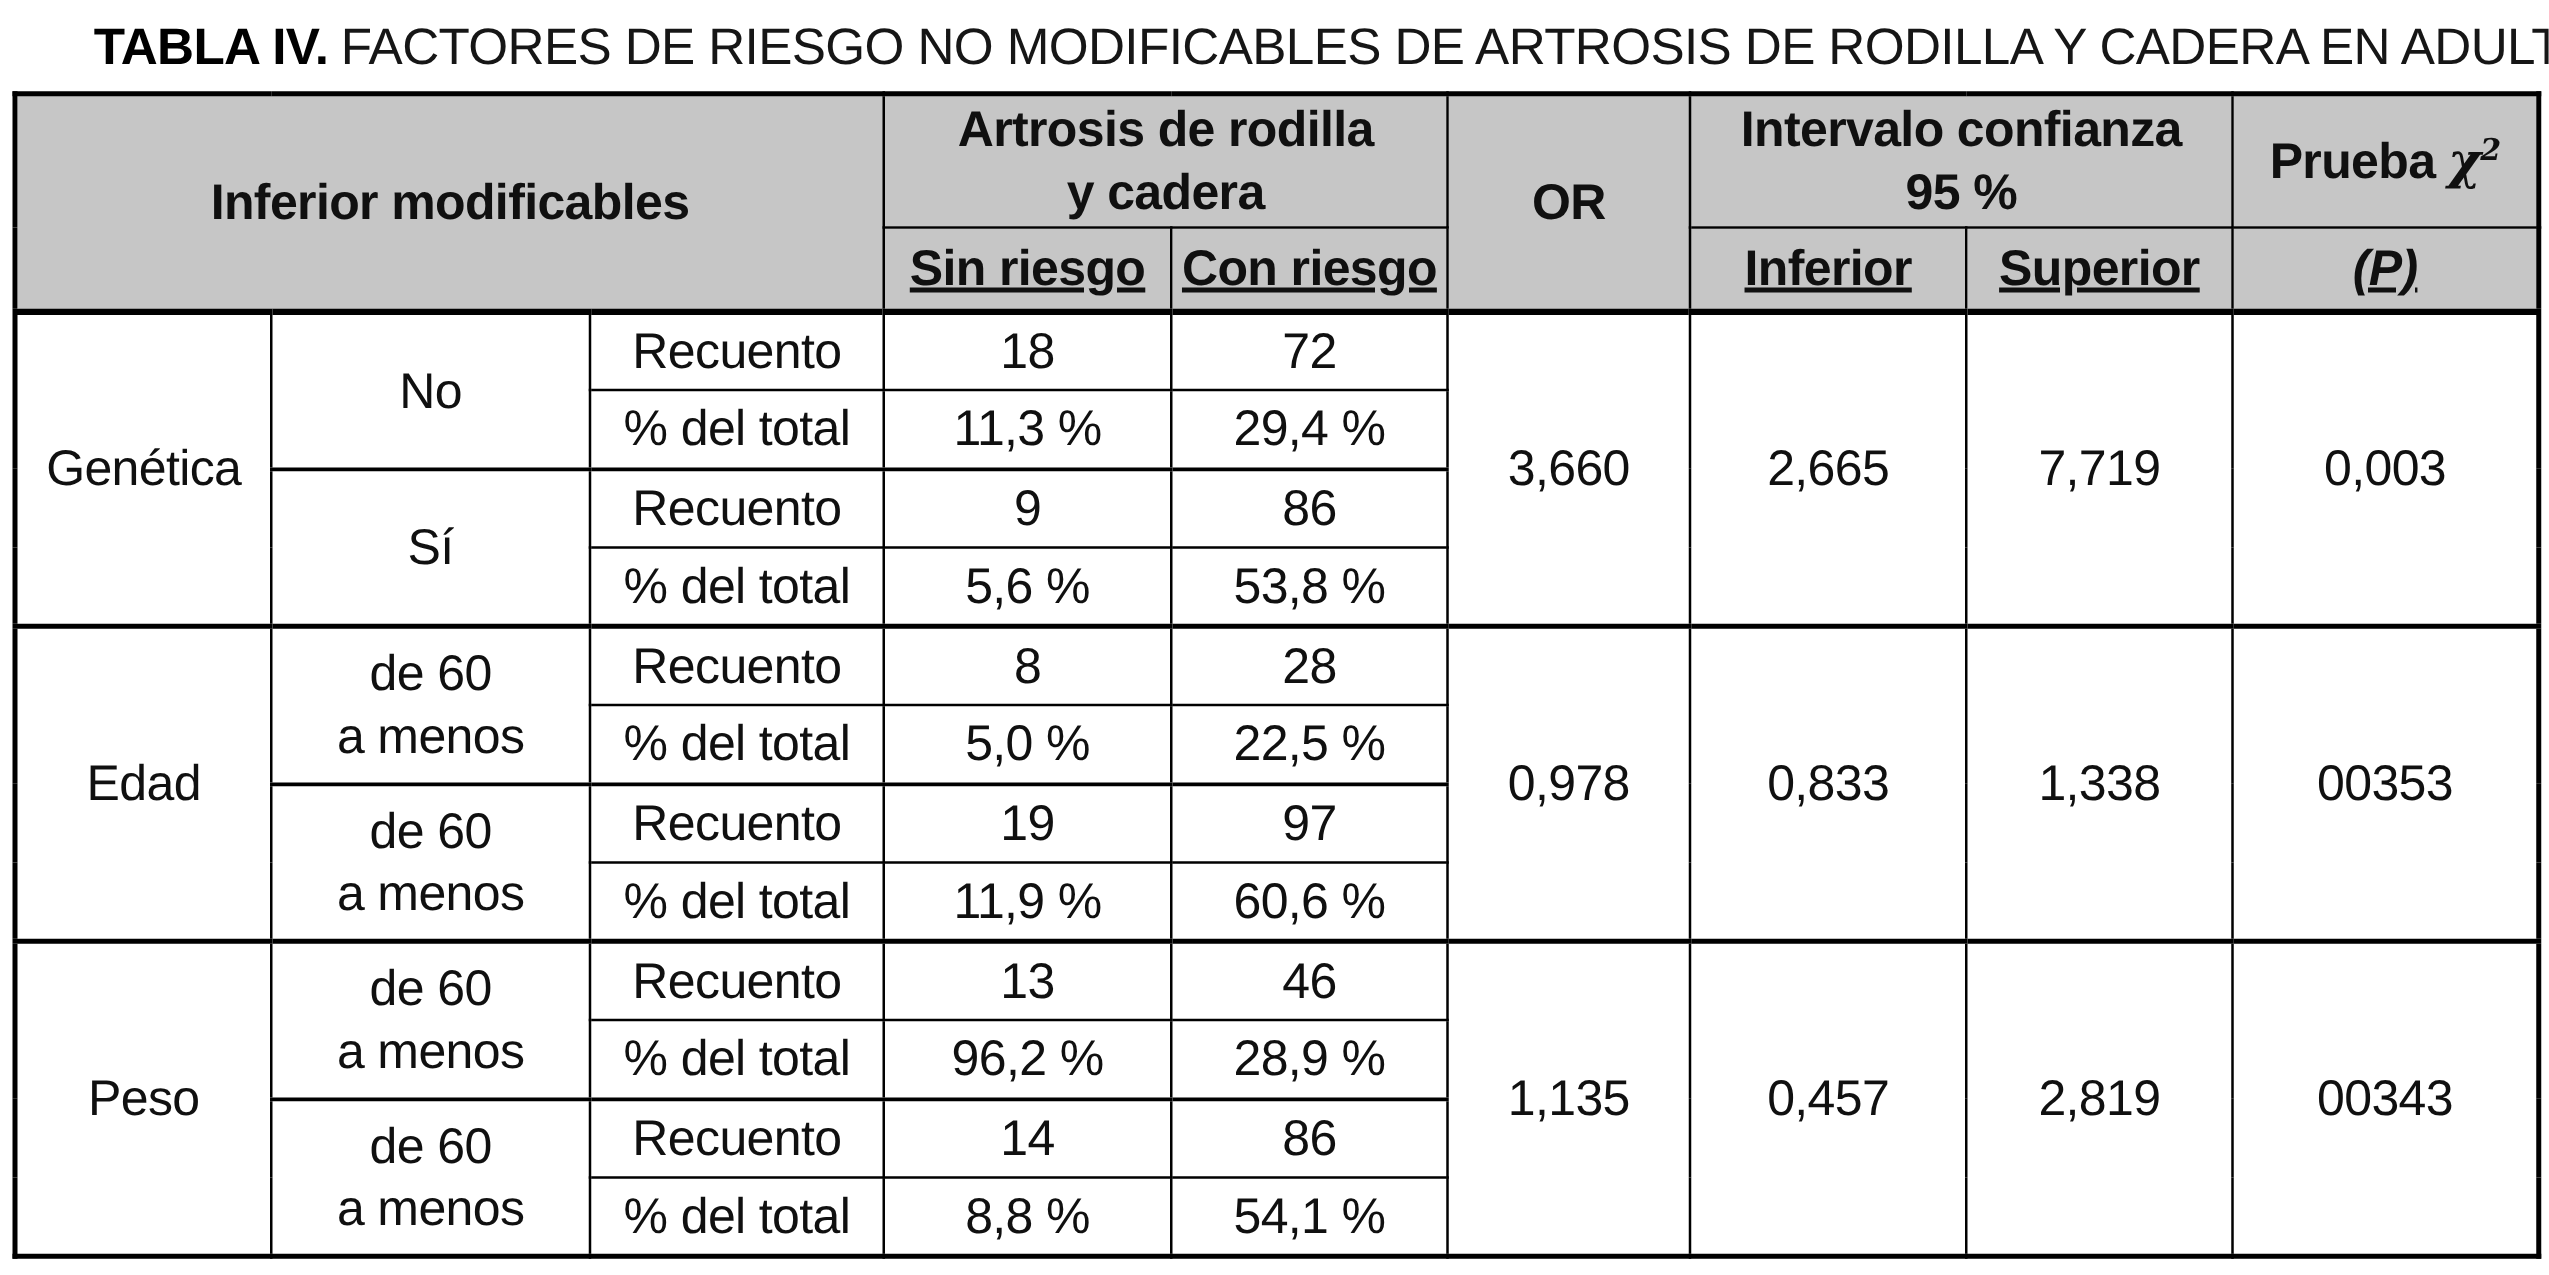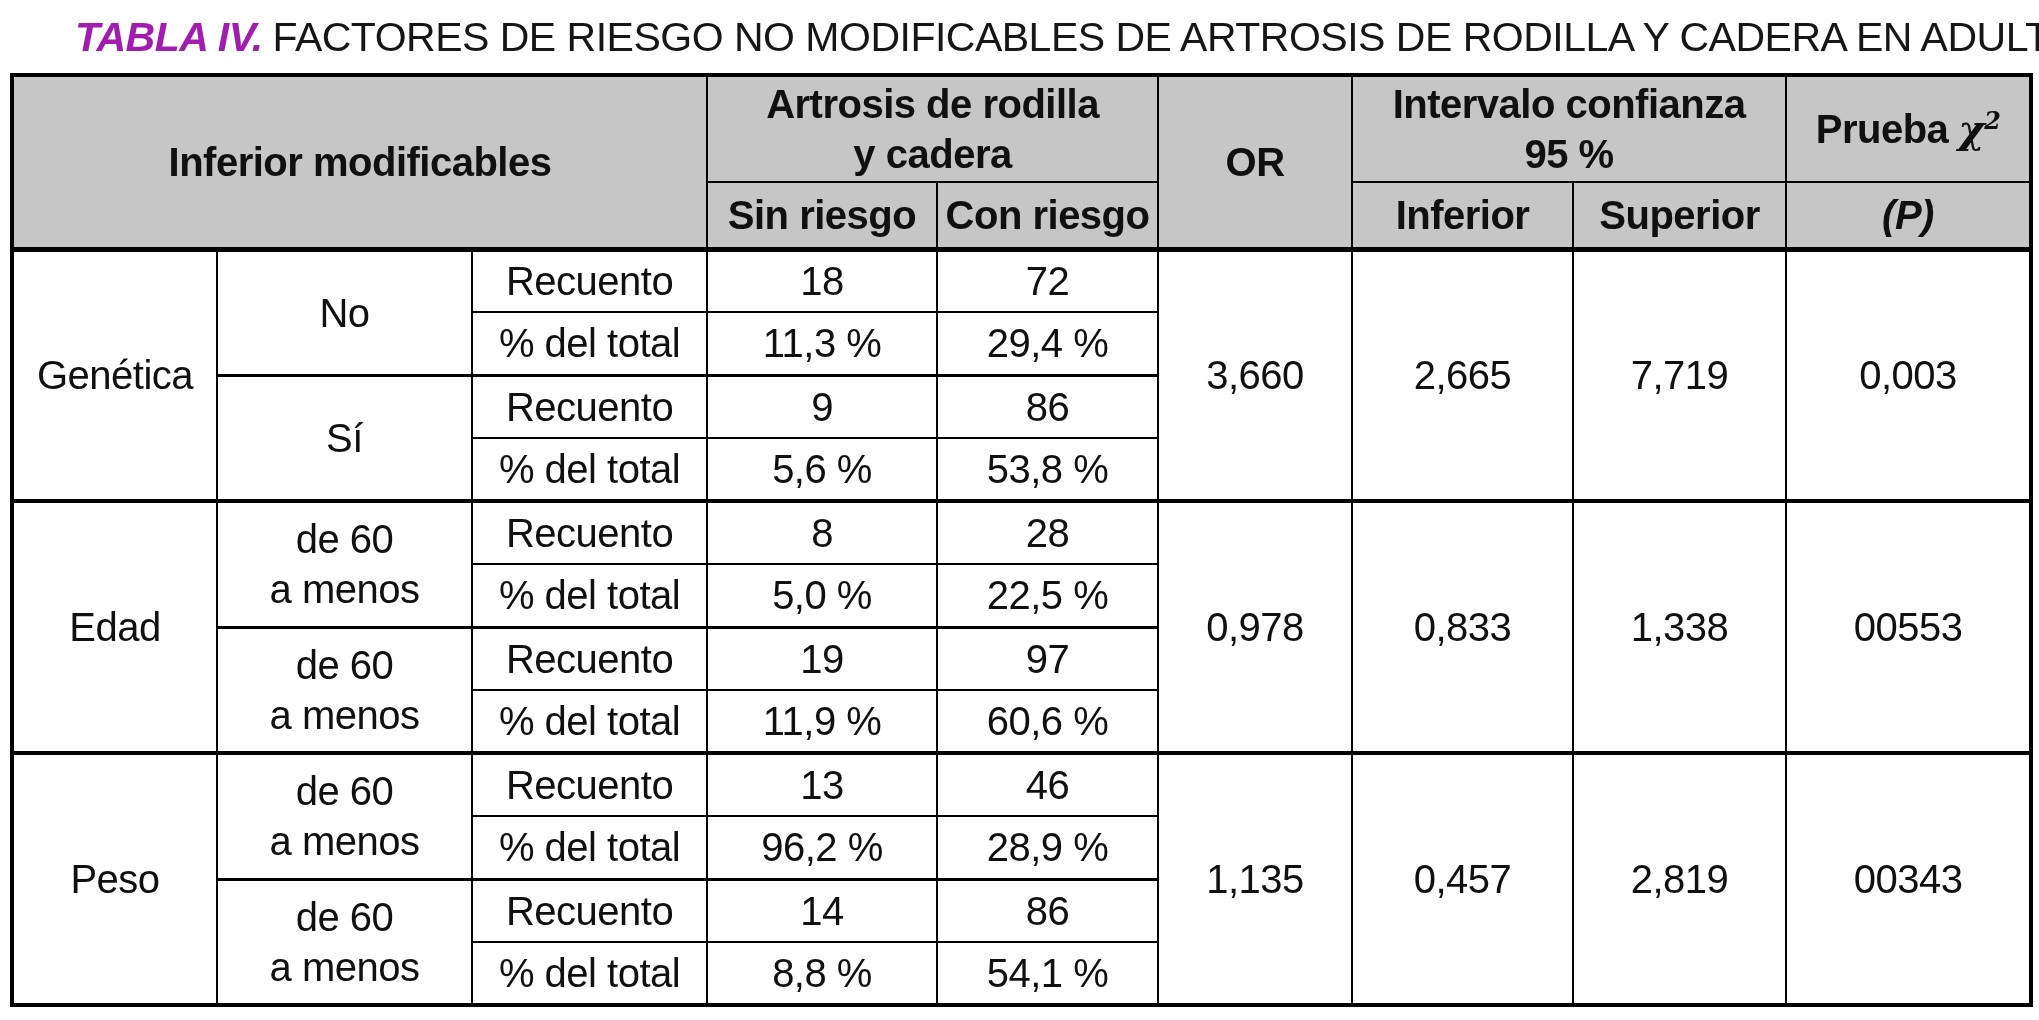--- a/index.html
+++ b/index.html
@@ -12,23 +12,22 @@
     font-family: "Liberation Sans", "DejaVu Sans", sans-serif;
     overflow: hidden;
   }
   .title {
     margin: 14px 0 12px 75px;
     font-size: 41px;
     letter-spacing: -0.5px;
     white-space: nowrap;
   }
   .title-label {
-    color: #a21caf;
+    color: #000000;
     font-weight: bold;
-    font-style: italic;
   }
   .title-text {
     color: #161616;
     font-weight: normal;
     margin-left: 10px;
   }
   table.risk-table {
     table-layout: fixed;
     border-collapse: collapse;
     margin-left: 10px;
@@ -46,21 +45,21 @@
     line-height: 1.25;
     padding: 2px 4px;
     overflow: hidden;
   }
   .risk-table thead th {
     background: #c6c6c6;
     font-weight: bold;
   }
   .risk-table tbody td { background: #ffffff; font-weight: normal; }
   
-  .risk-table thead tr.subhead th { border-bottom: 5px solid #000; }
+  .risk-table thead tr.subhead th { border-bottom: 5px solid #000; text-decoration: underline; }
   .risk-table tbody tr.body-first td { border-top: 5px solid #000; }
   
   .risk-table tbody tr.group-start td { border-top: 4px solid #000; }
   
   .risk-table tbody tr.level-start td { border-top: 3px solid #000; }
   .chi {
     font-style: italic;
     font-family: "DejaVu Serif", serif;
     margin-left: 10px;
   }
@@ -146,21 +145,21 @@
       <tr class="group-start">
         <td rowspan="4">Edad</td>
         <td rowspan="2">de 60
 a menos</td>
         <td>Recuento</td>
         <td>8</td>
         <td>28</td>
         <td rowspan="4">0,978</td>
         <td rowspan="4">0,833</td>
         <td rowspan="4">1,338</td>
-        <td rowspan="4">00553</td>
+        <td rowspan="4">00353</td>
       </tr>
       <tr>
         <td>% del total</td>
         <td>5,0 %</td>
         <td>22,5 %</td>
       </tr>
       <tr class="level-start">
         <td rowspan="2">de 60
 a menos</td>
         <td>Recuento</td>

